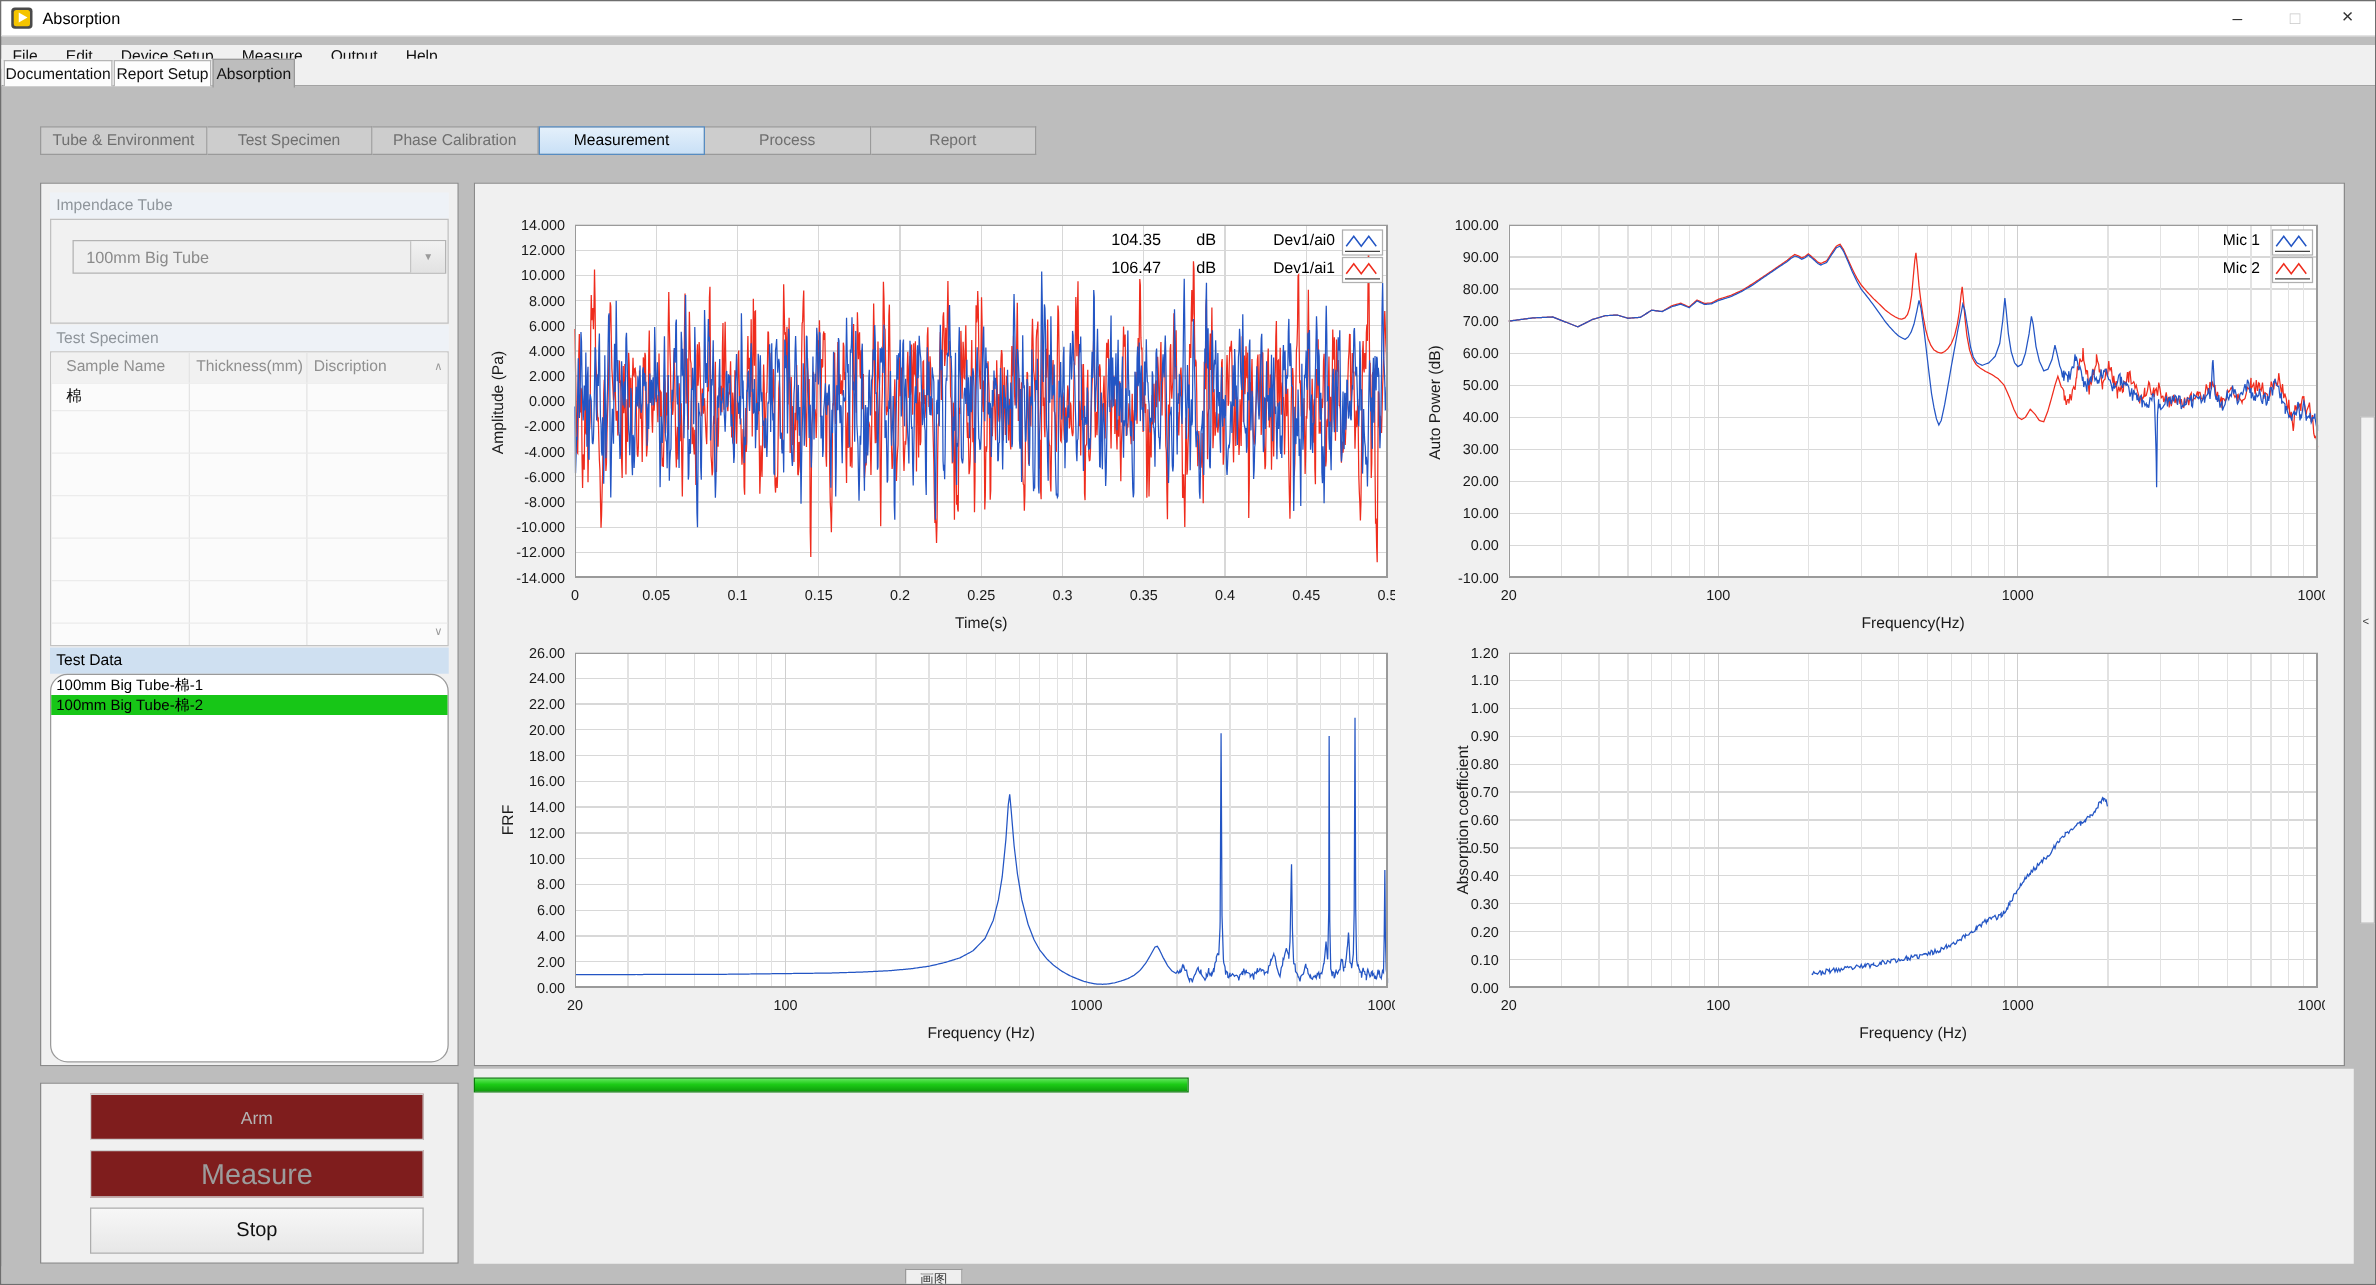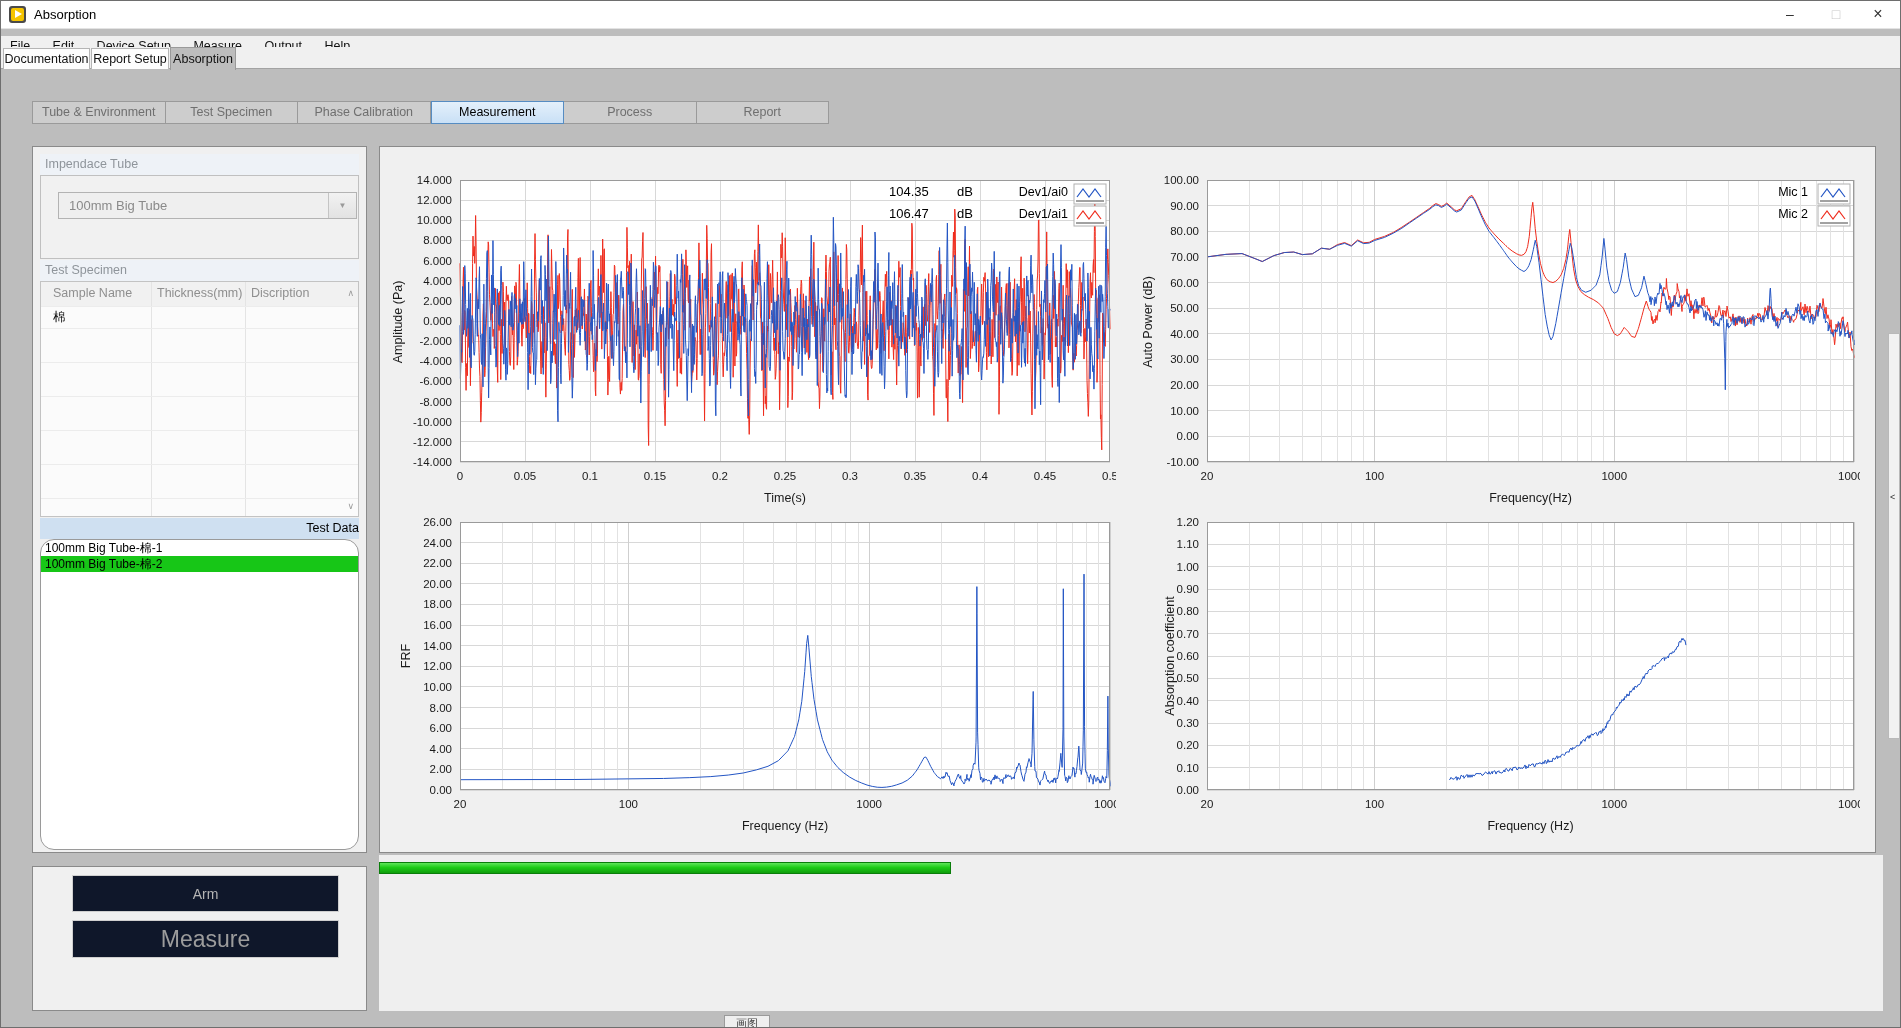--- a/index.html
+++ b/index.html
@@ -21,37 +21,37 @@
   .toptab.sel{background:#bdbdbd;top:0;height:23px;line-height:22px;z-index:2;border-color:#9a9a9a;}
   
   .subtabs{position:absolute;left:31px;top:100px;width:797px;height:23px;display:flex;}
   .subtab{flex:1;background:#cdcdcd;border:1px solid #9a9a9a;border-left-width:0;color:#6f6f6f;font-size:12.5px;text-align:center;line-height:21px;box-sizing:border-box;}
   .subtab:first-child{border-left-width:1px;}
   .subtab.sel{background:linear-gradient(#e4f0fb,#c9e0f6);border:1px solid #568cc2;color:#000;}
   
   .panel{position:absolute;background:#f0f0f0;border:1px solid #8a8a8a;box-sizing:border-box;}
   
   .grp-header{position:absolute;left:7px;width:319px;height:21px;line-height:21px;padding-left:5px;font-size:12.5px;color:#8f959b;background:#eef2f7;box-sizing:border-box;}
-  .grp-header.active{background:#cfe0f1;color:#000;text-align:right;}
+  .grp-header.active{background:#cfe0f1;color:#000;}
   .groupbox{position:absolute;left:7px;width:319px;background:#f1f1f1;border:1px solid #c0c0c0;box-sizing:border-box;}
   .dropdown{position:absolute;left:17px;top:16px;width:299px;height:27px;background:#efefef;border:1px solid #b3b3b3;box-sizing:border-box;}
   .dropdown .val{position:absolute;left:10px;top:5px;font-size:13px;color:#8a8a8a;}
   .dropdown .arrowbox{position:absolute;right:0;top:0;width:27px;height:100%;border-left:1px solid #c4c4c4;background:linear-gradient(#f2f2f2,#e2e2e2);text-align:center;line-height:25px;font-size:8px;color:#9a9a9a;}
   .spec-table{position:absolute;left:7px;width:319px;background:#fbfbfb;border:1px solid #c3c3c3;box-sizing:border-box;overflow:hidden;}
   .spec-head{position:absolute;left:0;top:0;width:100%;height:24px;background:#f1f1f1;}
   .spec-col{position:absolute;top:4px;font-size:12.5px;color:#8f8f8f;}
   .spec-cell{position:absolute;font-size:12.5px;color:#111;}
   .spec-vline{position:absolute;top:0;bottom:0;width:1px;background:#e4e4e4;}
   .spec-hline{position:absolute;left:0;width:100%;height:1px;background:#ececec;}
   .scroll-chev{position:absolute;right:4px;font-size:9px;color:#9a9a9a;}
   .listbox{position:absolute;left:7px;width:319px;background:#ffffff;border:1px solid #9a9a9a;box-sizing:border-box;}
   .list-item{height:16px;line-height:16px;font-size:12px;color:#000;padding-left:4px;white-space:nowrap;}
   .list-item.sel{background:#17c617;}
   
-  .ctl-btn{position:absolute;left:39px;width:267px;text-align:center;border:1px solid #cfcfcf;background:#0f172a;box-sizing:border-box;}
+  .ctl-btn{position:absolute;left:39px;width:267px;text-align:center;border:1px solid #cfcfcf;background:#7f1d1d;box-sizing:border-box;}
   .ctl-btn.enabled{background:linear-gradient(#f7f7f7,#e7e7e7);border:1px solid #adadad;}
   
   svg text{font-family:"Liberation Sans","DejaVu Sans",sans-serif;}
   
   .progress{position:absolute;left:378px;top:861px;width:572px;height:12px;border:1px solid #0a7d0a;box-sizing:border-box;background:linear-gradient(#5fe65a,#1dcb17 45%,#0f9e0c);}
   .below-panel{position:absolute;left:378px;top:854px;width:1504px;height:156px;background:#efefef;}
   
   .bottom-strip{position:absolute;left:0;top:1012px;width:1901px;height:16px;background:#bdbdbd;}
   .partial-tab{position:absolute;left:723px;top:1014px;width:46px;height:14px;background:#efefef;border:1px solid #9a9a9a;border-bottom:none;font-size:11px;color:#444;text-align:center;overflow:hidden;box-sizing:border-box;}
   
@@ -128,20 +128,21 @@
     <div class="grp-header active" style="top:371px;">Test Data</div>
     <div class="listbox" style="top:392px;height:311px;border-radius:14px;">
       <div class="list-item">100mm Big Tube-棉-1</div>
       <div class="list-item sel">100mm Big Tube-棉-2</div>
     </div>
   </div>
 
   <div class="panel" style="left:31px;top:865px;width:335px;height:145px;">
     <div class="ctl-btn" style="top:8px;height:37px;line-height:36px;font-size:14px;color:#b4b4b4;">Arm</div>
     <div class="ctl-btn" style="top:53px;height:38px;line-height:37px;font-size:23px;color:#9c9c9c;">Measure</div>
+    <div class="ctl-btn enabled" style="top:99px;height:37px;line-height:36px;font-size:16px;color:#111;">Stop</div>
   </div>
 
   <div class="panel" id="main-panel" style="left:378px;top:145px;width:1497px;height:707px;">
     <div id="chart0" style="position: absolute; left: 0px; top: 25px; width: 736px; height: 336px;"><svg width="736" height="336" viewBox="0 0 736 336">
           <g transform="translate(80,8)">
             <rect x="0" y="0" width="650" height="282" fill="#ffffff"></rect>
             <g shape-rendering="crispEdges">
               <line x1="0" y1="282" x2="650" y2="282" stroke="#d8d8d8" stroke-width="1"></line>
               <line x1="0" y1="261.85714285714283" x2="650" y2="261.85714285714283" stroke="#d8d8d8" stroke-width="1"></line>
               <line x1="0" y1="241.71428571428572" x2="650" y2="241.71428571428572" stroke="#d8d8d8" stroke-width="1"></line>

